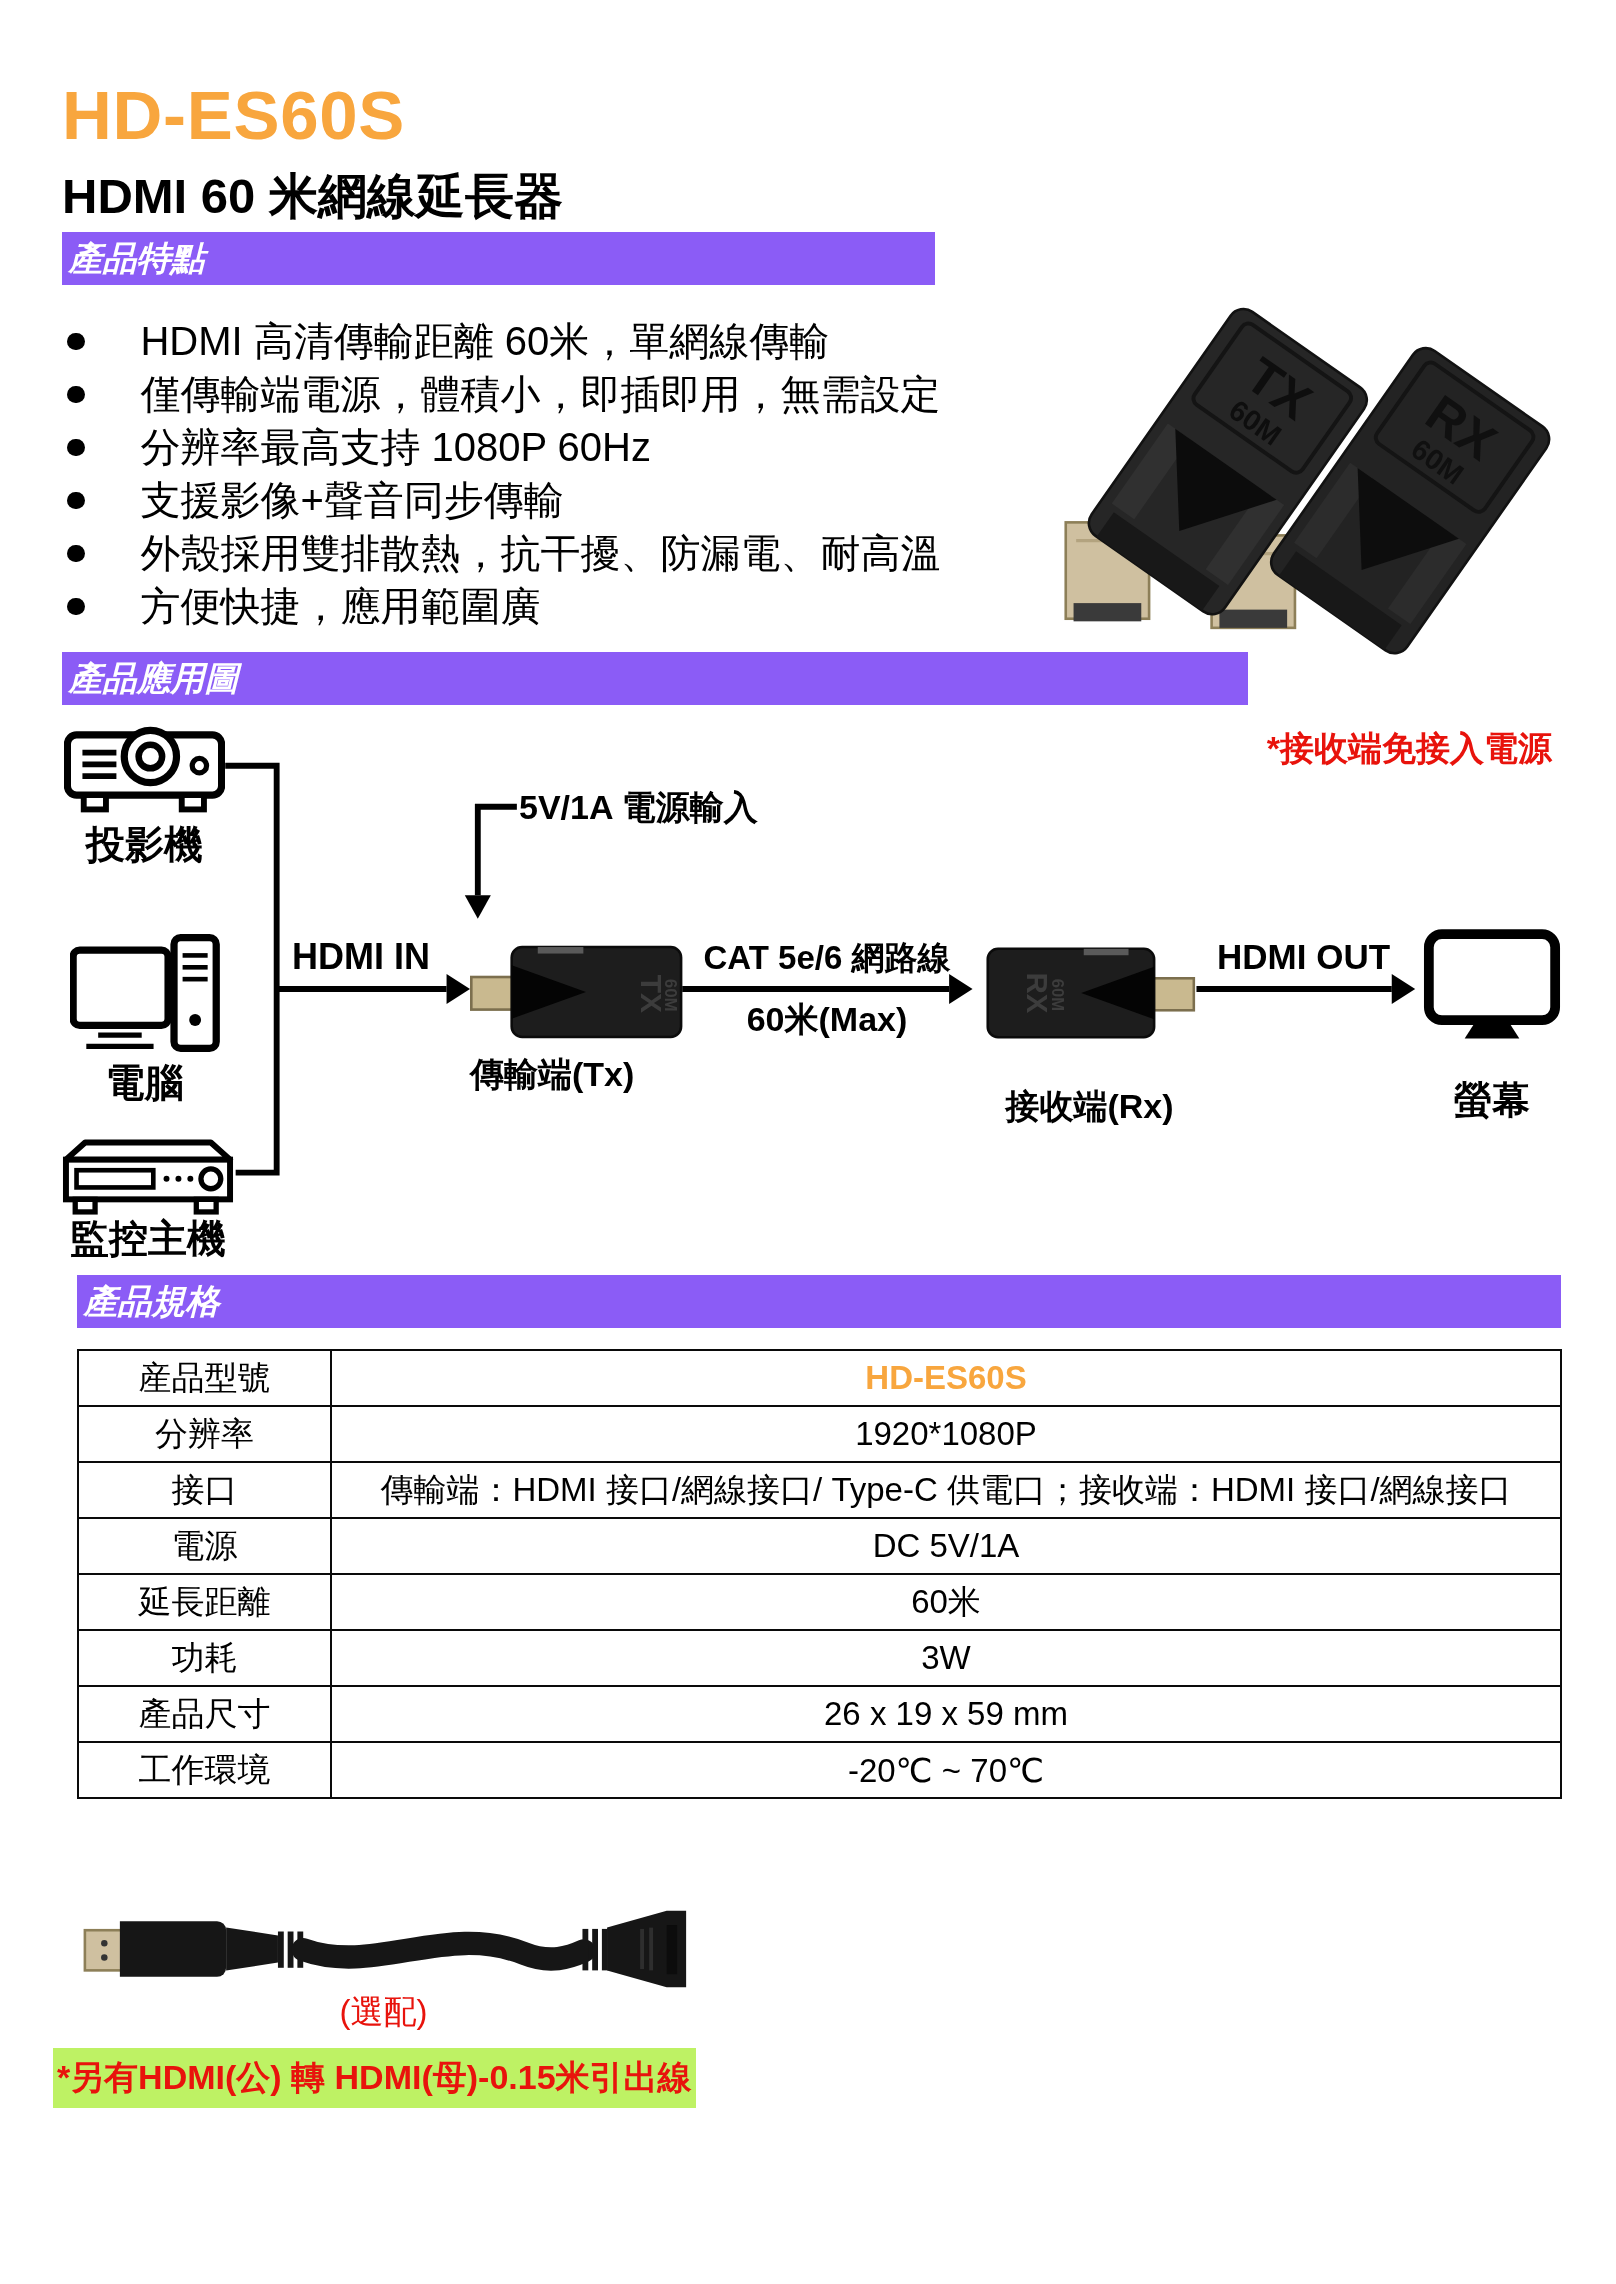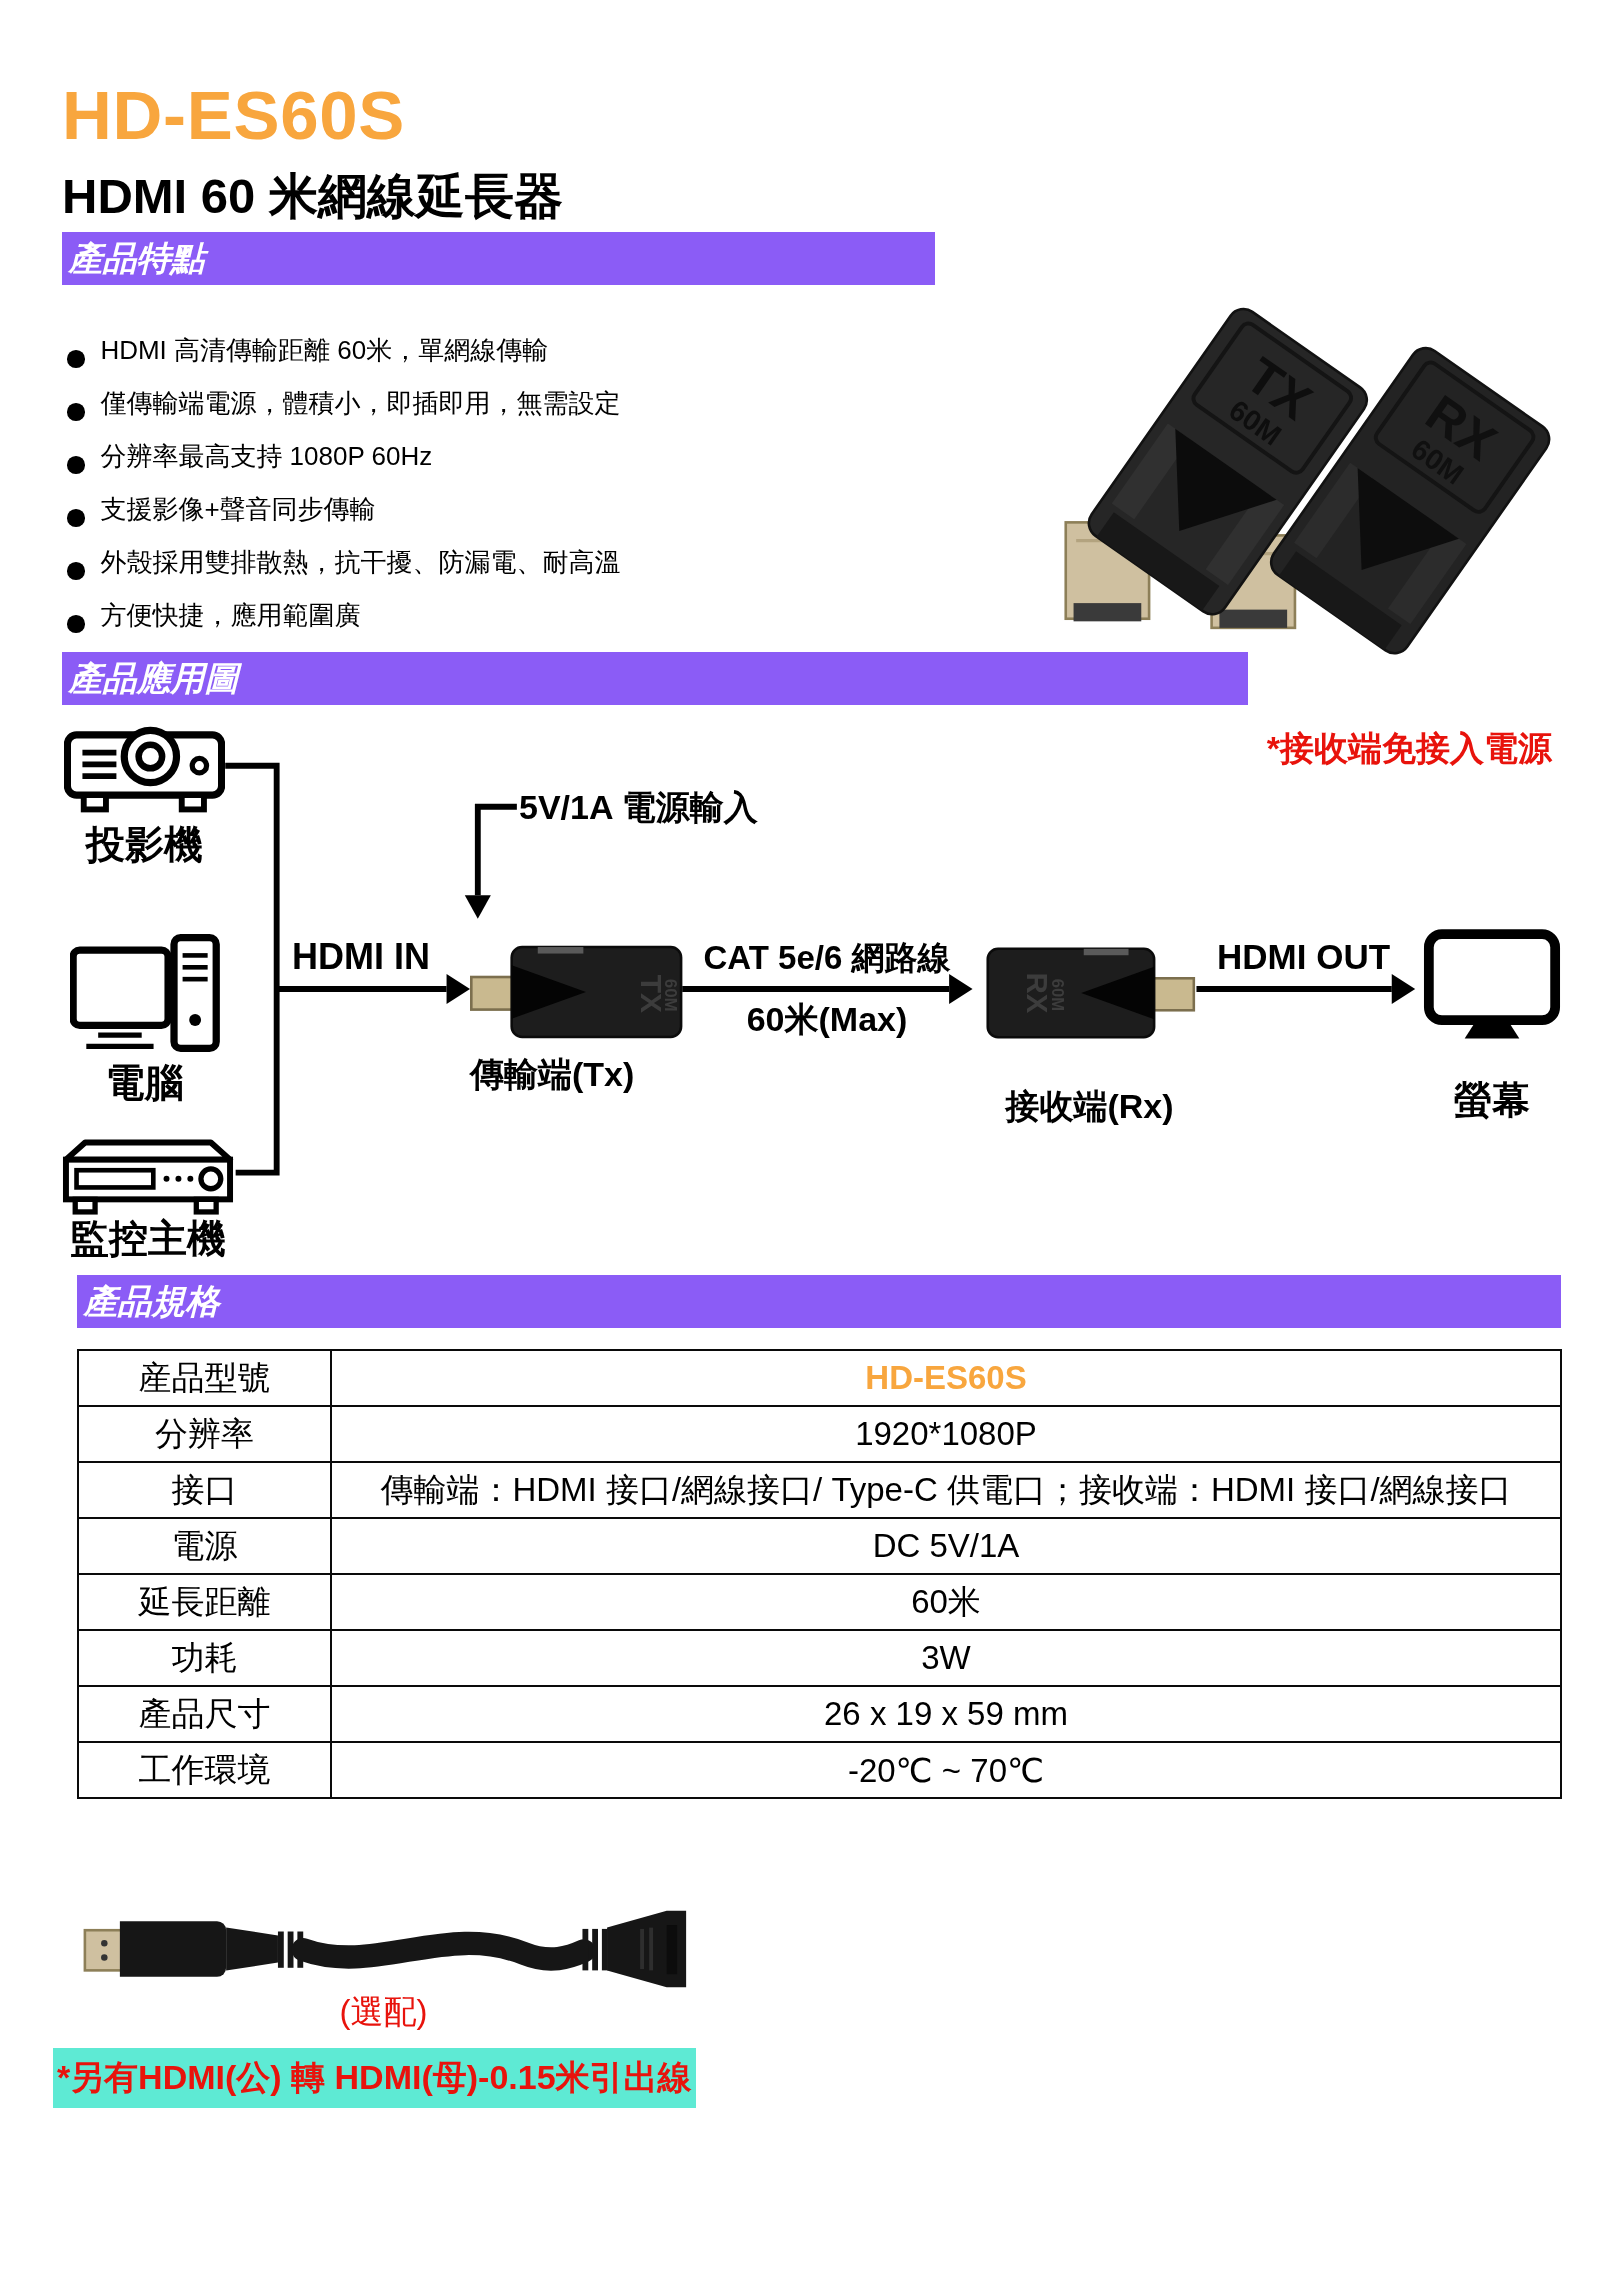--- a/index.html
+++ b/index.html
@@ -11,34 +11,34 @@
   
   .model-title{left:62px;top:76px;font-size:69px;font-weight:700;color:#F8A63E;letter-spacing:0.7px;}
   .subtitle{left:62px;top:164px;font-size:49px;font-weight:700;color:#000;}
   
   .banner{background:#8b5cf6;color:#fff;font-weight:700;font-size:34px;display:flex;align-items:center;padding-left:6.5px;box-sizing:border-box;font-style:italic;}
   .banner-features{left:62px;top:232px;width:873px;height:53px;}
   .banner-application{left:62px;top:652px;width:1186px;height:53px;}
   .banner-specs{left:77px;top:1275px;width:1484px;height:53px;}
   
   .features{left:62px;top:315px;width:963px;list-style:none;margin:0;padding:0;}
-  .features li{height:53px;display:flex;align-items:flex-end;font-size:26px;color:#000;}
+  .features li{height:53px;display:flex;align-items:center;font-size:40px;color:#000;gap:40px;}
   .bullet-dot{width:17.6px;height:17.6px;border-radius:50%;background:#000;margin:0 15.6px 0 5.2px;flex:0 0 auto;}
   
   .dlabel{font-weight:700;font-size:39px;text-align:center;}
   .dtext{font-weight:700;font-size:35px;white-space:nowrap;}
   .red-note{left:1256px;top:726px;width:296px;font-size:34px;font-weight:700;color:#E8130C;text-align:right;white-space:nowrap;}
   
   .spec-table{left:77px;top:1349px;width:1485px;border-collapse:collapse;table-layout:fixed;}
   .spec-table td{border:2px solid #0a0a0a;border-top-width:2.6px;border-bottom-width:2.6px;height:54px;font-size:33px;text-align:center;vertical-align:middle;padding:0 11px;}
   .spec-table col.c1{width:253px;}
   .model-value{color:#F8A63E;font-weight:700;font-size:35px;}
   
   .optional-caption{left:234px;top:1990px;width:299px;text-align:center;font-size:33px;color:#E8130C;}
-  .yellow-note{left:53px;top:2048px;width:643px;height:60px;background:#5eead4;color:#E8130C;font-size:34px;font-weight:700;display:flex;align-items:center;padding-left:3.9px;box-sizing:border-box;white-space:nowrap;}
+  .yellow-note{left:53px;top:2048px;width:643px;height:60px;background:#bef264;color:#E8130C;font-size:34px;font-weight:700;display:flex;align-items:center;padding-left:3.9px;box-sizing:border-box;white-space:nowrap;}
   svg{display:block;}
   svg text{font-family:"Liberation Sans","DejaVu Sans",sans-serif;}
 </style>
 </head>
 <body>
 
 <div id="app">
 
   <div class="abs model-title">HD-ES60S</div>
   <div class="abs subtitle">HDMI 60 米網線延長器</div>

